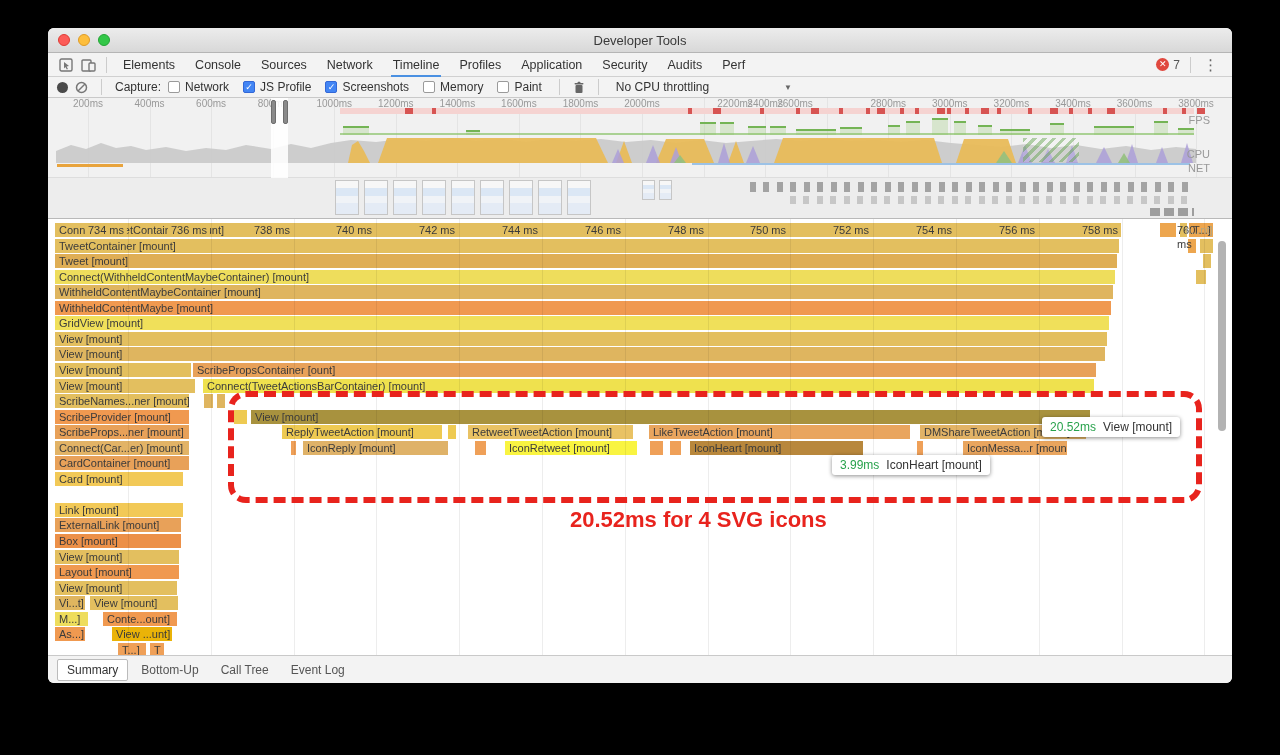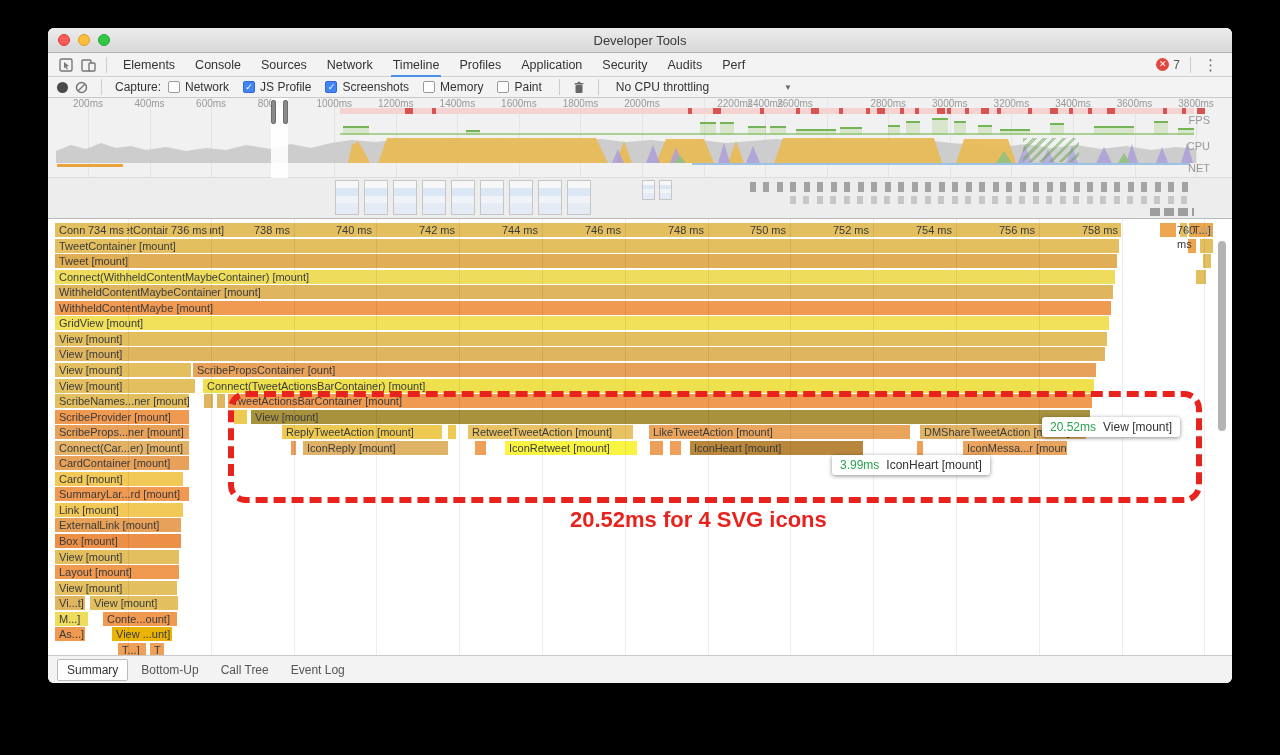--- a/index.html
+++ b/index.html
@@ -284,21 +284,21 @@
         <path d="M1100,28 L1106,12 L1112,28 L1112,28 L1100,28 Z" fill="#ab9fd8" fill-opacity="0.85"></path>
         <path d="M1125,28 L1131,8 L1137,28 L1137,28 L1125,28 Z" fill="#ab9fd8" fill-opacity="0.85"></path>
         <path d="M618,28 L624,20 L630,28 L630,28 L618,28 Z" fill="#94c07e" fill-opacity="0.9"></path>
         <path d="M940,28 L948,16 L956,28 L956,28 L940,28 Z" fill="#94c07e" fill-opacity="0.9"></path>
         <path d="M1062,28 L1068,18 L1074,28 L1074,28 L1062,28 Z" fill="#94c07e" fill-opacity="0.9"></path>
       </svg>
       <div class="hatch" style="left: 975px; top: 40px; width: 56px; height: 24px;"></div>
       <div class="netbar" style="left: 9px; top: 66px; width: 66px; height: 3px; background: rgb(232, 163, 60);"></div>
       <div class="netbar" style="left: 644px; top: 65px; width: 498px; height: 2px; background: rgb(156, 194, 230);"></div>
       <div class="sidelabel" style="top: 16px;">FPS</div>
-      <div class="sidelabel" style="top: 42px;">CPU</div>
+      <div class="sidelabel" style="top: 50px;">CPU</div>
       <div class="sidelabel" style="top: 64px;">NET</div>
       <div class="film">
         <div class="thumb" style="left: 287px; top: 2px; width: 24px; height: 35px;"></div>
         <div class="thumb" style="left: 316px; top: 2px; width: 24px; height: 35px;"></div>
         <div class="thumb" style="left: 345px; top: 2px; width: 24px; height: 35px;"></div>
         <div class="thumb" style="left: 374px; top: 2px; width: 24px; height: 35px;"></div>
         <div class="thumb" style="left: 403px; top: 2px; width: 24px; height: 35px;"></div>
         <div class="thumb" style="left: 432px; top: 2px; width: 24px; height: 35px;"></div>
         <div class="thumb" style="left: 461px; top: 2px; width: 24px; height: 35px;"></div>
         <div class="thumb" style="left: 490px; top: 2px; width: 24px; height: 35px;"></div>
@@ -383,21 +383,20 @@
         <div class="fbar" style="left: 145px; width: 903px; background: rgb(232, 161, 89);">ScribePropsContainer [ount]</div>
       </div>
       <div class="frow" style="top: 160px;">
         <div class="fbar" style="left: 7px; width: 140px; background: rgb(227, 191, 95);">View [mount]</div>
         <div class="fbar" style="left: 155px; width: 891px; background: rgb(239, 225, 78);">Connect(TweetActionsBarContainer) [mount]</div>
       </div>
       <div class="frow" style="top: 175px;">
         <div class="fbar" style="left: 7px; width: 134px; background: rgb(227, 191, 95);">ScribeNames...ner [mount]</div>
         <div class="fbar" style="left: 156px; width: 9px; background: rgb(223, 181, 95);"></div>
         <div class="fbar" style="left: 169px; width: 8px; background: rgb(223, 181, 95);"></div>
-        <div class="fbar" style="left: 180px; width: 864px; background: rgb(240, 153, 80);">TweetActionsBarContainer [mount]</div>
       </div>
       <div class="frow" style="top: 191px;">
         <div class="fbar" style="left: 7px; width: 134px; background: rgb(240, 153, 80);">ScribeProvider [mount]</div>
         <div class="fbar" style="left: 186px; width: 13px; background: rgb(238, 202, 82);"></div>
         <div class="fbar" style="left: 203px; width: 839px; background: rgb(168, 146, 62);">View [mount]</div>
       </div>
       <div class="frow" style="top: 206px;">
         <div class="fbar" style="left: 7px; width: 134px; background: rgb(232, 161, 89);">ScribeProps...ner [mount]</div>
         <div class="fbar" style="left: 234px; width: 160px; background: rgb(238, 202, 82);">ReplyTweetAction [mount]</div>
         <div class="fbar" style="left: 400px; width: 8px; background: rgb(238, 202, 82);"></div>
@@ -416,23 +415,20 @@
         <div class="fbar" style="left: 642px; width: 173px; background: rgb(184, 135, 60);">IconHeart [mount]</div>
         <div class="fbar" style="left: 869px; width: 6px; background: rgb(239, 160, 88);"></div>
         <div class="fbar" style="left: 915px; width: 104px; background: rgb(233, 165, 94);">IconMessa...r [mount]</div>
       </div>
       <div class="frow" style="top: 237px;">
         <div class="fbar" style="left: 7px; width: 134px; background: rgb(232, 161, 89);">CardContainer [mount]</div>
       </div>
       <div class="frow" style="top: 253px;">
         <div class="fbar" style="left: 7px; width: 128px; background: rgb(242, 201, 87);">Card [mount]</div>
       </div>
-      <div class="frow" style="top: 268px;">
-        <div class="fbar" style="left: 7px; width: 134px; background: rgb(240, 153, 80);">SummaryLar...rd [mount]</div>
-      </div>
       <div class="frow" style="top: 284px;">
         <div class="fbar" style="left: 7px; width: 128px; background: rgb(242, 201, 87);">Link [mount]</div>
       </div>
       <div class="frow" style="top: 299px;">
         <div class="fbar" style="left: 7px; width: 126px; background: rgb(232, 161, 89);">ExternalLink [mount]</div>
       </div>
       <div class="frow" style="top: 315px;">
         <div class="fbar" style="left: 7px; width: 126px; background: rgb(236, 144, 72);">Box [mount]</div>
       </div>
       <div class="frow" style="top: 331px;">

